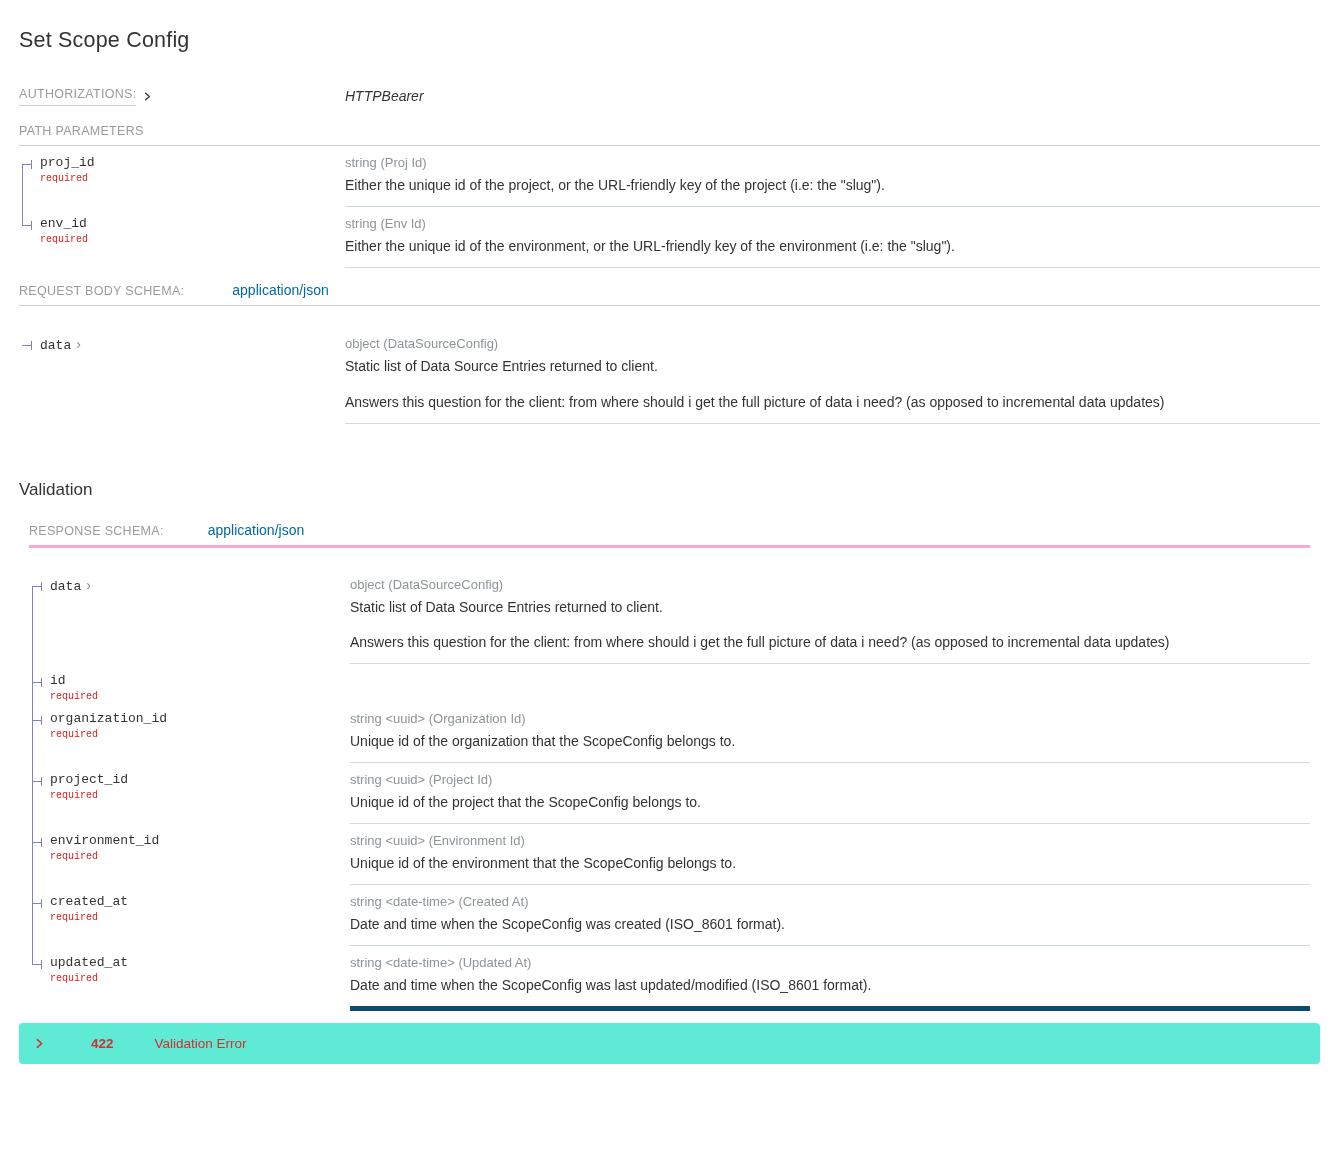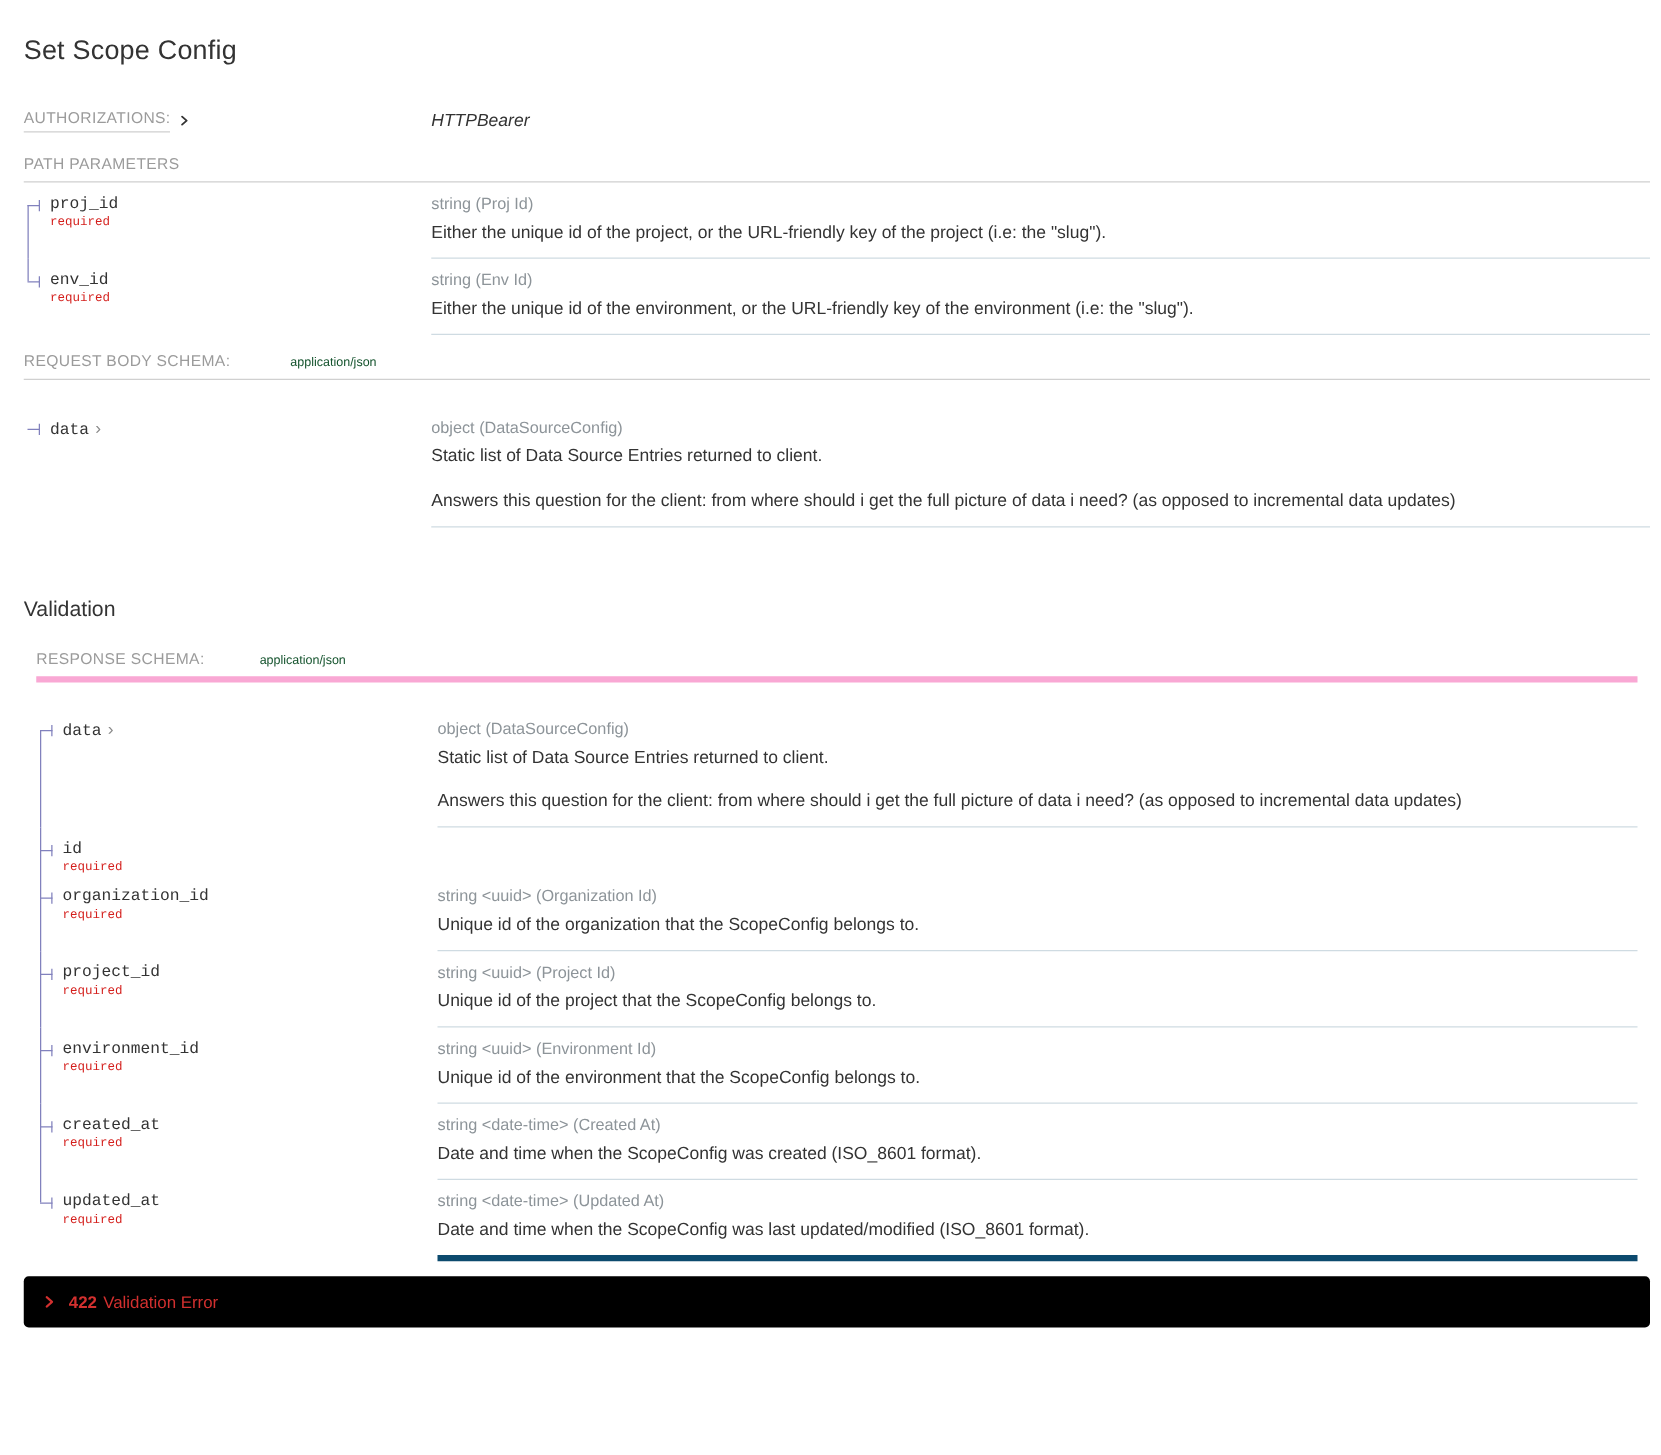--- a/index.html
+++ b/index.html
@@ -12,21 +12,21 @@
   
   .auth-row { display:flex; align-items:flex-start; margin-bottom:18px; }
   .auth-left { width:326px; display:flex; align-items:center; }
   .auth-label { font-size:12.5px; color:#9b9b9b; border-bottom:1px solid #cfcfcf; padding-bottom:4px; letter-spacing:0.3px; }
   .auth-chevron { margin-left:6px; color:#333; display:inline-flex; }
   .auth-value { font-size:14px; font-style:italic; color:#333; padding-top:1px; }
 
   
   .schema-label-row { border-bottom:1px solid #d0d0d0; padding-bottom:7px; display:flex; align-items:baseline; }
   .section-label { font-size:12.5px; color:#9b9b9b; letter-spacing:0.3px; }
-  .content-type { font-size:10px; color:#14532d; margin-left:48px; }
+  .content-type { font-size:14px; color:#0369a1; margin-left:48px; }
 
   
   .field-table { width:100%; }
   .frow { display:flex; }
   .cell-left { width:326px; flex:0 0 auto; position:relative; padding:9px 10px 0 21px; }
   .resp .cell-left { width:321px; }
   .cell-right { flex:1 1 auto; padding:9px 0 11px; border-bottom:1px solid #cfdbe2; }
   .frow.dark-underline .cell-right { border-bottom:5px solid #0c4a6e; }
 
   .fname { font-family:"Liberation Mono", monospace; font-size:13px; color:#333333; }
@@ -42,25 +42,25 @@
   .frow.t-first .cell-left::before { content:''; position:absolute; left:3px; top:18px; bottom:0; width:1px; background:#8181bd; }
   .frow.t-mid .cell-left::before { content:''; position:absolute; left:3px; top:0; bottom:0; width:1px; background:#8181bd; }
   .frow.t-last .cell-left::before { content:''; position:absolute; left:3px; top:0; height:18px; width:1px; background:#8181bd; }
 
   
   .responses-heading { font-size:17px; font-weight:400; color:#333333; margin:56px 0 22px; }
 
   .resp-panel { display:flex; align-items:center; border-radius:4px; padding:10px 14px; font-size:13.5px; cursor:pointer; }
   .resp-panel .code { font-weight:700; margin:0 5px 0 9px; }
   .resp-panel.success { border:2px solid #2e8132; background:#eef5ec; color:#1d8127; margin-bottom:30px; }
-  .resp-panel.error { background:#000000; color:#d3302f; margin-top:12px; padding:13px 14px; }
+  .resp-panel.error { background:#5eead4; color:#d3302f; margin-top:12px; padding:13px 14px;gap:36px; }
   .panel-chevron { display:inline-flex; align-items:center; }
 
   .resp-detail { margin:0 10px 0 10px; }
-  .resp-detail .schema-label-row { border-bottom:5px solid #f9a8d4; }
+  .resp-detail .schema-label-row { border-bottom:3px solid #f9a8d4; }
   .resp-detail .content-type { margin-left:44px; }
   .field-table.resp { margin-top:20px; }
   .mt18 { margin-top:21px; }
   .mt14 { margin-top:14px; }
 </style>
 </head>
 <body>
 
 <div class="page">
 

